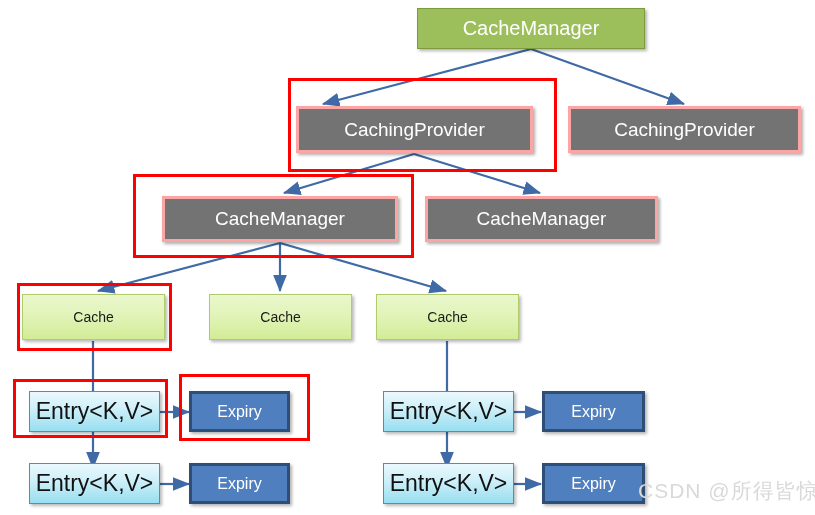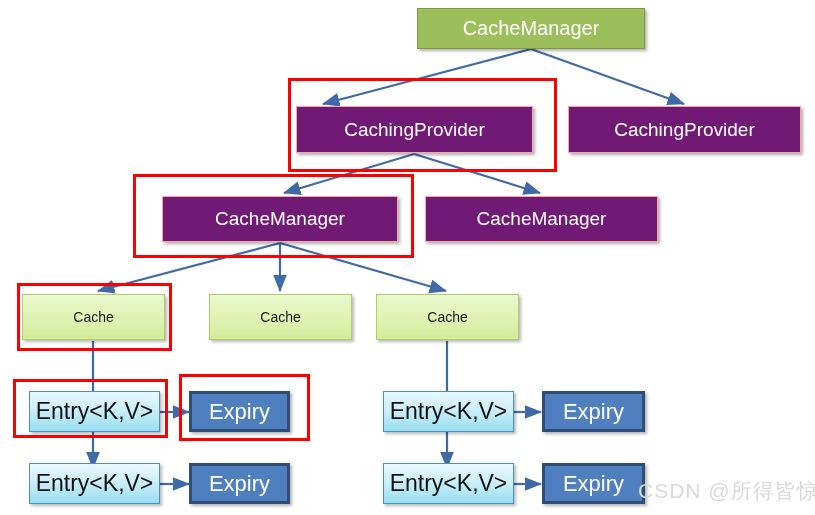--- a/index.html
+++ b/index.html
@@ -34,22 +34,22 @@
   
   .n-app {
     background: #9CBF5C;
     border: 1px solid #7D9B3D;
     color: #ffffff;
     font-size: 20px;
     box-shadow: 2px 2px 3px rgba(0,0,0,0.30);
   }
   
   .n-blue {
-    background: #701a75;
-    border: 1px solid #fca5a5;
+    background: #737373;
+    border: 3px solid #fca5a5;
     color: #ffffff;
     font-size: 19px;
     box-shadow: 2px 2px 3px rgba(0,0,0,0.32);
   }
   
   .n-green {
     background: linear-gradient(to bottom, #EAF7CC 0%, #E2F4B9 45%, #D2EC97 100%);
     border: 1px solid #AFCB6B;
     color: #1a1a1a;
     font-size: 14px;
@@ -61,21 +61,21 @@
     border: 1px solid #4F8FBF;
     color: #111111;
     font-size: 23px;
     box-shadow: 2px 2px 3px rgba(0,0,0,0.28);
   }
   
   .n-expiry {
     background: #4F7FBF;
     border: 3px solid #2E4E75;
     color: #ffffff;
-    font-size: 22px;
+    font-size: 16px;
     box-shadow: 2px 2px 3px rgba(0,0,0,0.30);
   }
   .hl {
     position: absolute;
     box-sizing: border-box;
     border: 3px solid #FF0000;
     background: transparent;
     z-index: 5;
   }
   .watermark {

